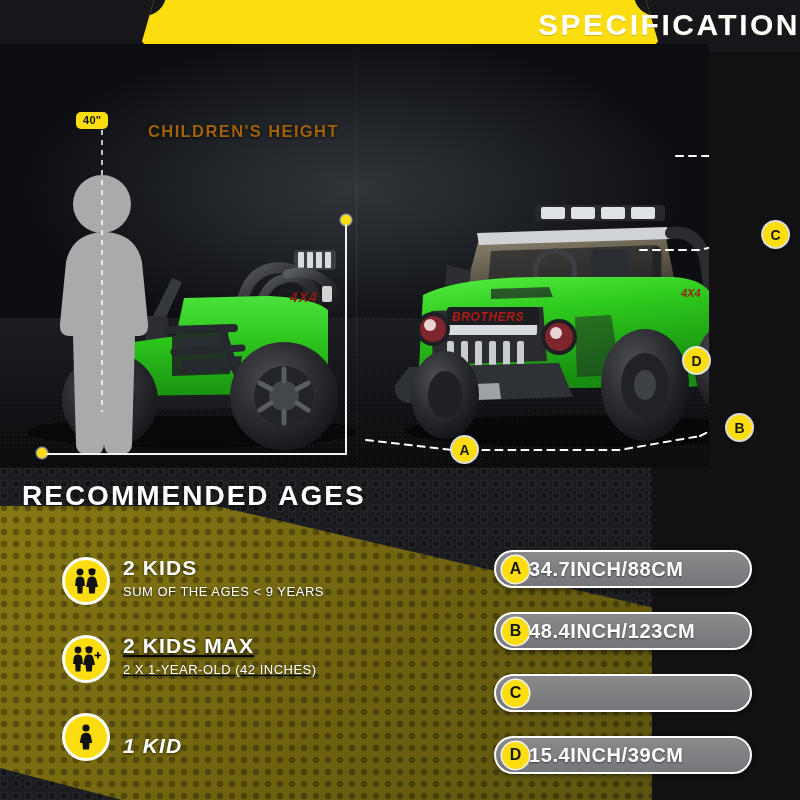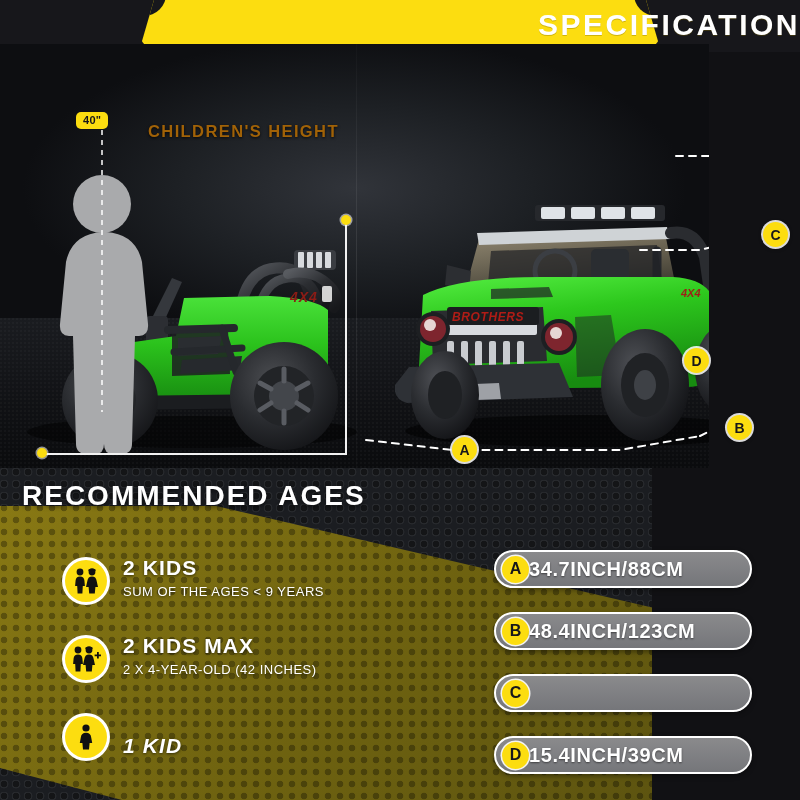--- a/index.html
+++ b/index.html
@@ -193,21 +193,21 @@
 
   
   .age-row {
     position: absolute;
     left: 24px;
     display: flex; align-items: flex-end; gap: 16px;
     z-index: 4;
     margin-left: 41px;
   }
   .age-row.r1 { top: 88px; }
-  .age-row.r2 { top: 166px; }
+  .age-row.r2 { top: 166px; text-decoration: underline; }
   .age-row.r3 { top: 248px; font-style: italic; }
   .age-icon {
     width: 42px; height: 42px; flex: 0 0 42px;
     border-radius: 50%;
     background: #FCDD10;
     box-shadow: 0 0 0 3px #ffffff;
     display: flex; align-items: center; justify-content: center;
   }
   .age-text { color: #fff; text-shadow: 0 1px 3px rgba(0,0,0,.6); }
   .age-main {
@@ -497,21 +497,21 @@
           <circle cx="7" cy="4" r="3.4"></circle>
           <path d="M7 8.4 q-4 0 -4.4 4.2 l-.5 5.4 h2.1 l.4 7.4 h4.8 l.4 -7.4 h2.1 l-.5 -5.4 q-.4 -4.2 -4.4 -4.2 z"></path>
           <circle cx="18" cy="4" r="3.4"></circle>
           <path d="M14.6 3.2 q3.4 -2.2 6.8 0 l.4 -1.4 q-3.6 -2.6 -7.6 0 z"></path>
           <path d="M18 8.4 q-4 0 -4.6 4.4 l-1.4 6.2 h2.6 l.6 6.4 h5.6 l.6 -6.4 h2.6 l-1.4 -6.2 q-.6 -4.4 -4.6 -4.4 z"></path>
           <path d="M26 6 h1.8 v2.4 h2.4 v1.8 h-2.4 v2.4 h-1.8 v-2.4 h-2.4 v-1.8 h2.4 z"></path>
         </svg>
       </div>
       <div class="age-text">
         <div class="age-main">2 KIDS MAX</div>
-        <div class="age-sub">2 X 4-YEAR-OLD (42 INCHES)</div>
+        <div class="age-sub">2 X 1-YEAR-OLD (42 INCHES)</div>
       </div>
     </div>
 
     <div class="age-row r3">
       <div class="age-icon">
         <svg width="18" height="26" viewBox="0 0 18 26" fill="#111">
           <circle cx="9" cy="4" r="3.6"></circle>
           <path d="M9 8.8 q-4.6 0 -5.2 4.6 l-1 5.6 h2.6 l.6 6.6 h6 l.6 -6.6 h2.6 l-1 -5.6 q-.6 -4.6 -5.2 -4.6 z"></path>
         </svg>
       </div>

